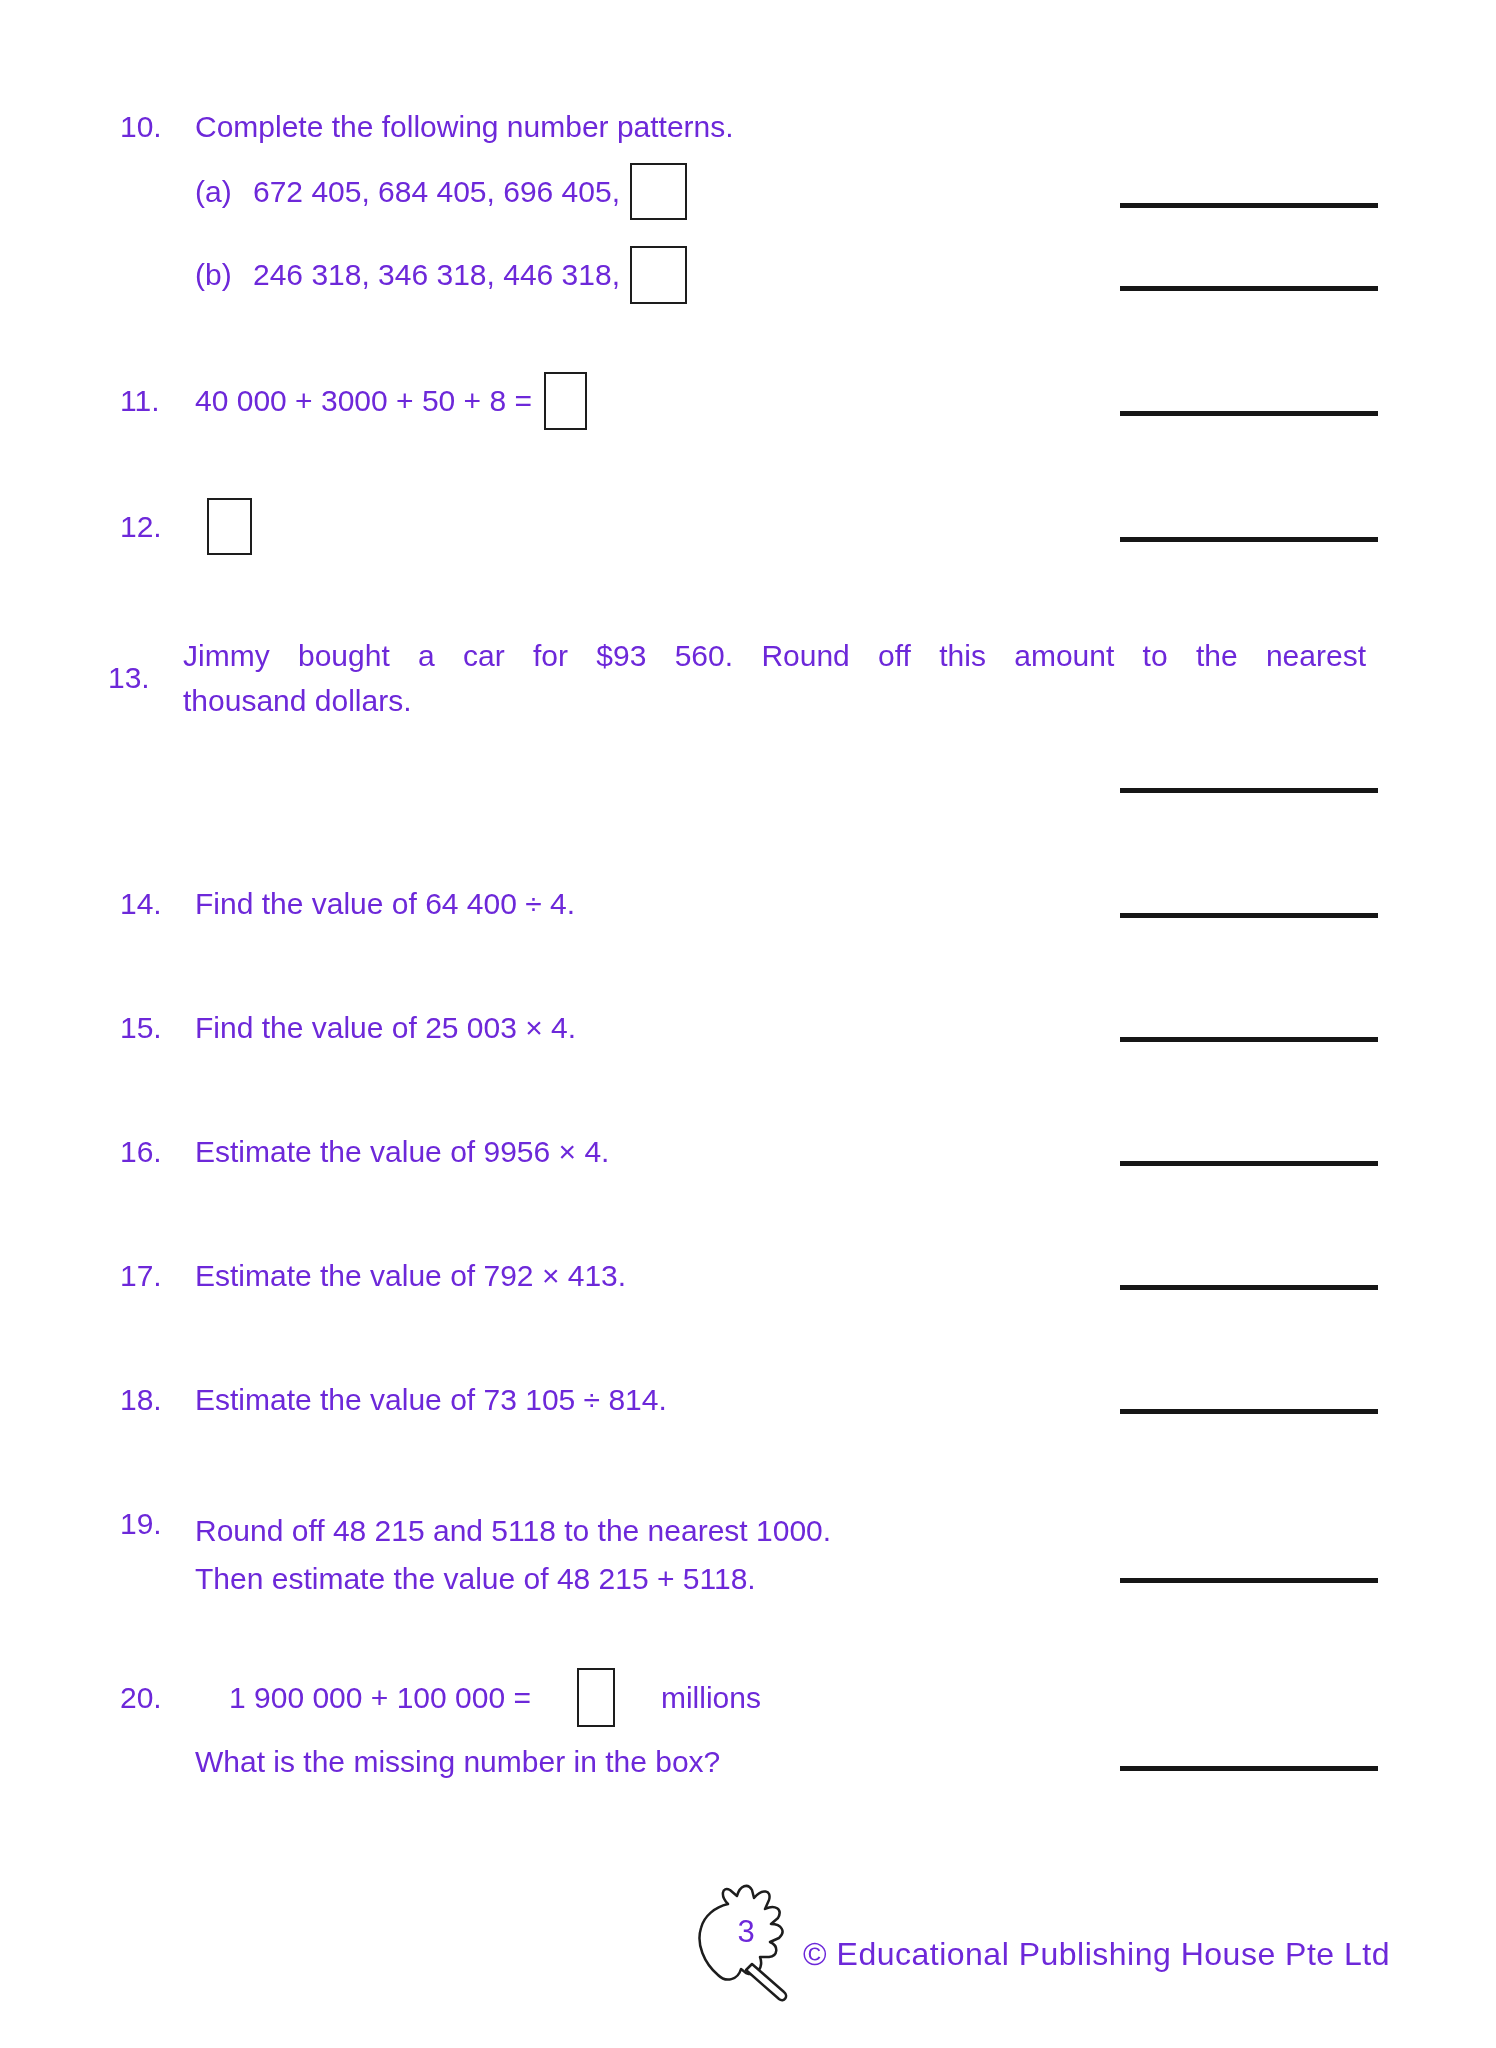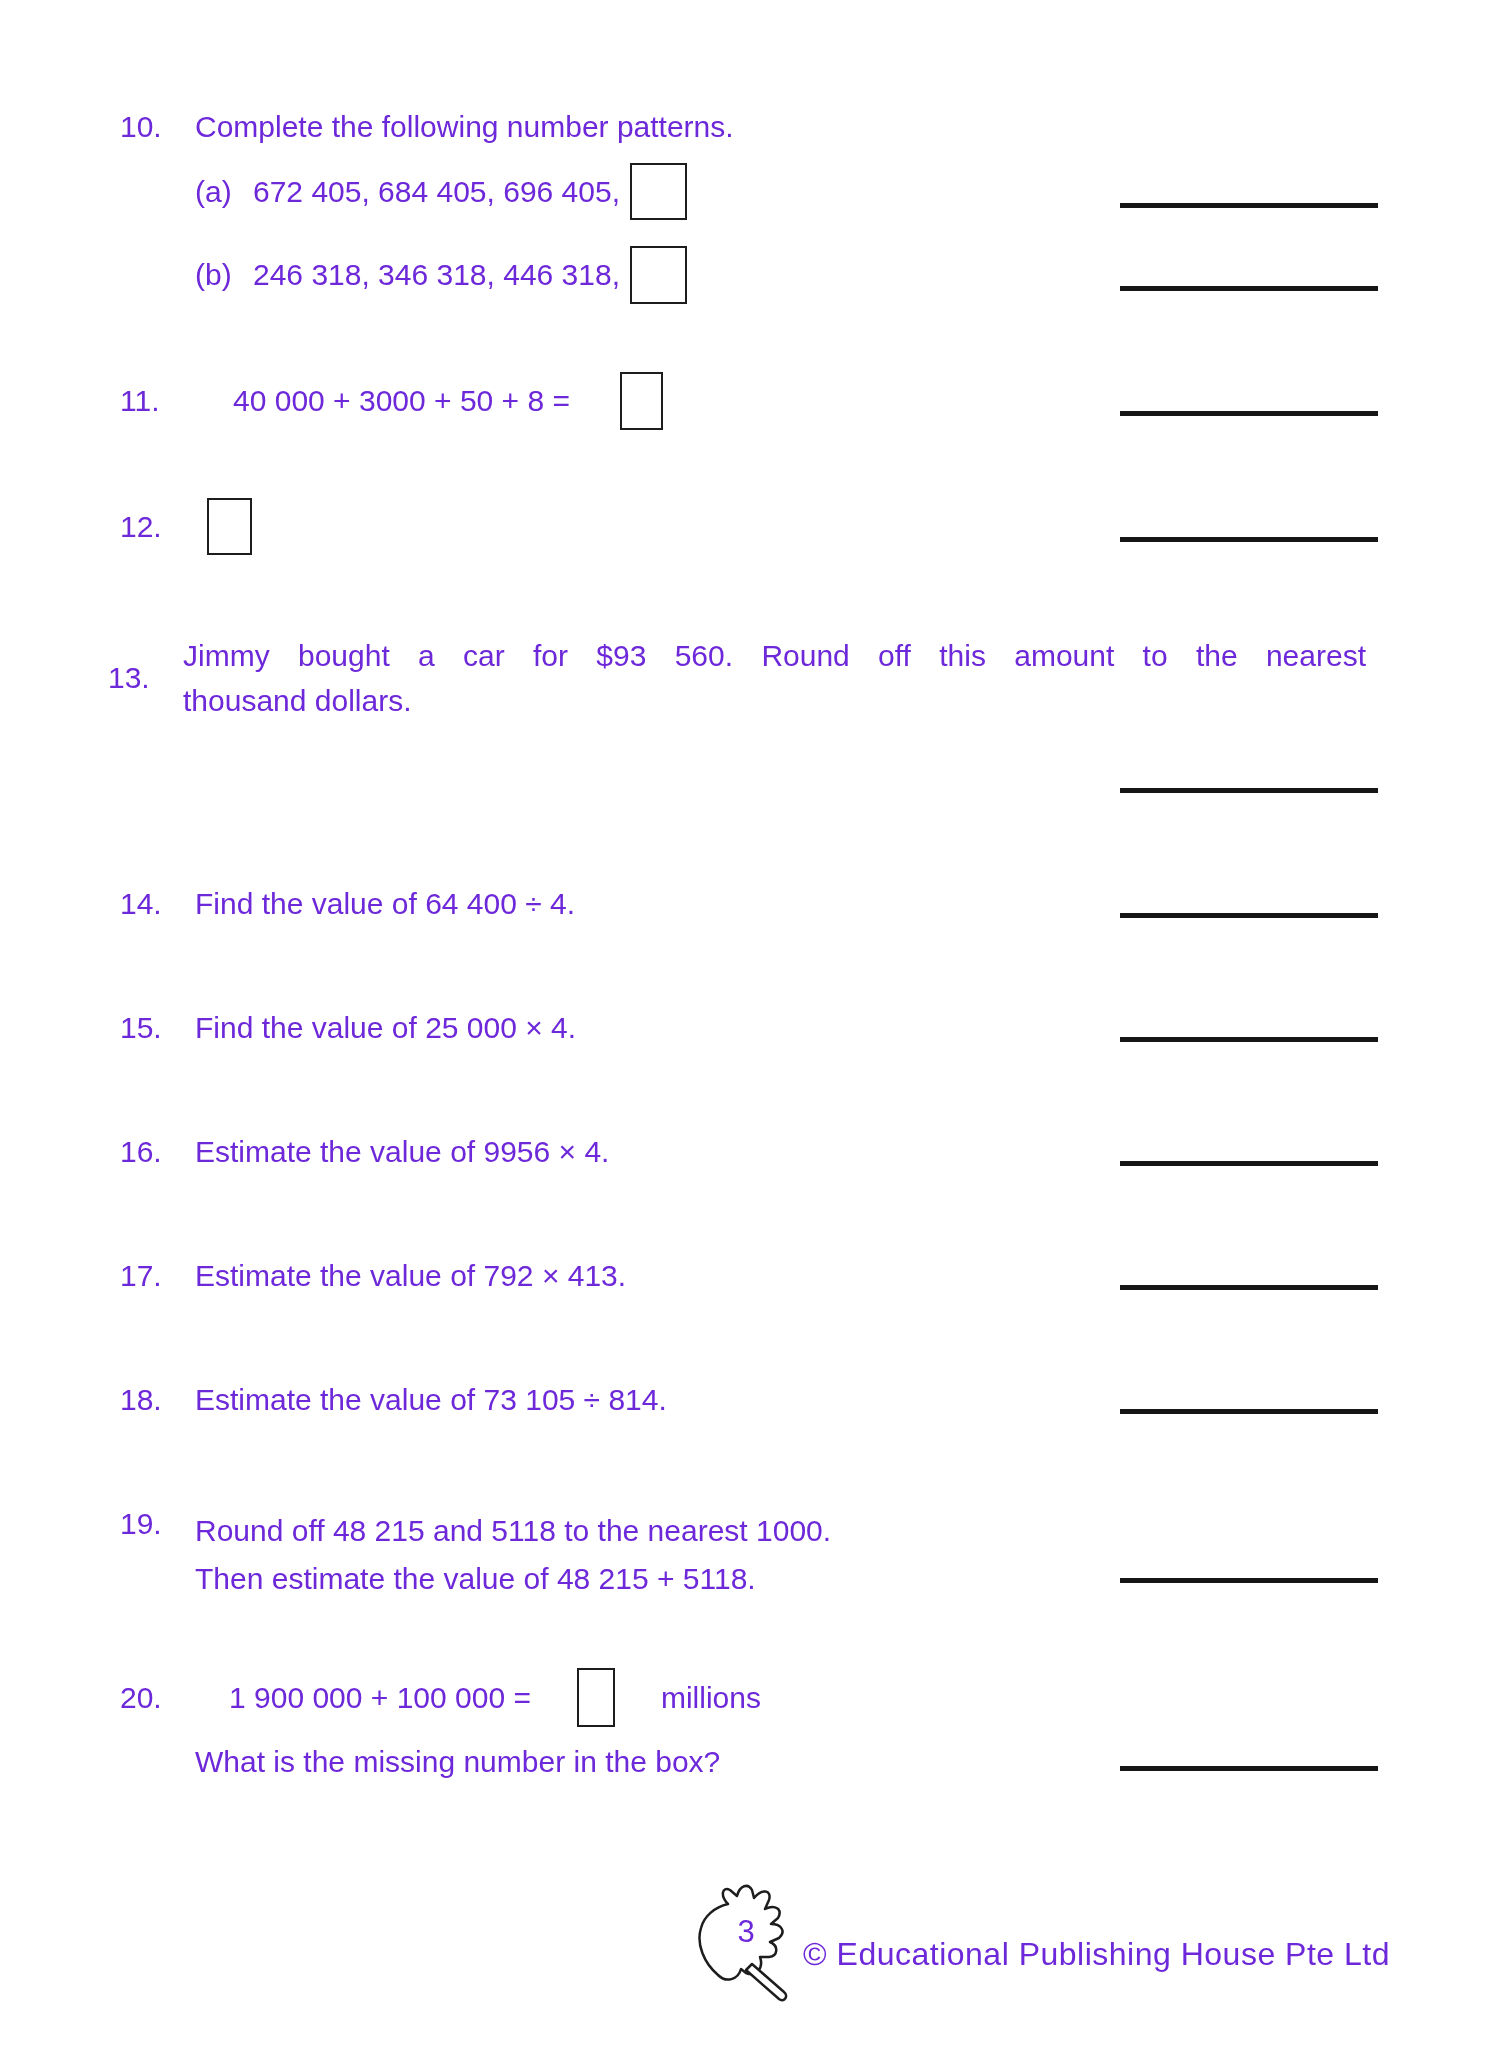--- a/index.html
+++ b/index.html
@@ -74,21 +74,21 @@
   </div>
   <div class="ans-line" style="top:203px;"></div>
 
   <div class="row" style="left:195px; top:246px; height:58px;">
     <span class="sublabel">(b)</span>
     <span>246 318, 346 318, 446 318,</span>
     <span class="box" style="width:57px; height:58px; margin-left:10px;"></span>
   </div>
   <div class="ans-line" style="top:286px;"></div>
 
-  <div class="row" style="left:120px; top:372px; height:58px;gap:38px;">
+  <div class="row" style="left:120px; top:372px; height:58px;">
     <span class="qnum">11.</span>
     <span>40 000 + 3000 + 50 + 8 =</span>
     <span class="box" style="width:43px; height:58px; margin-left:12px;"></span>
   </div>
   <div class="ans-line" style="top:411px;"></div>
 
   <div class="row" style="left:120px; top:498px; height:57px;">
     <span class="qnum">12.</span>
     <span class="box" style="width:45px; height:57px; margin-left:12px;"></span>
   </div>
@@ -104,21 +104,21 @@
   <div class="ans-line" style="top:788px;"></div>
 
   <div class="row" style="left:120px; top:887px;">
     <span class="qnum">14.</span>
     <span>Find the value of 64 400 ÷ 4.</span>
   </div>
   <div class="ans-line" style="top:913px;"></div>
 
   <div class="row" style="left:120px; top:1011px;">
     <span class="qnum">15.</span>
-    <span>Find the value of 25 000 × 4.</span>
+    <span>Find the value of 25 003 × 4.</span>
   </div>
   <div class="ans-line" style="top:1037px;"></div>
 
   <div class="row" style="left:120px; top:1135px;">
     <span class="qnum">16.</span>
     <span>Estimate the value of 9956 × 4.</span>
   </div>
   <div class="ans-line" style="top:1161px;"></div>
 
   <div class="row" style="left:120px; top:1259px;">

